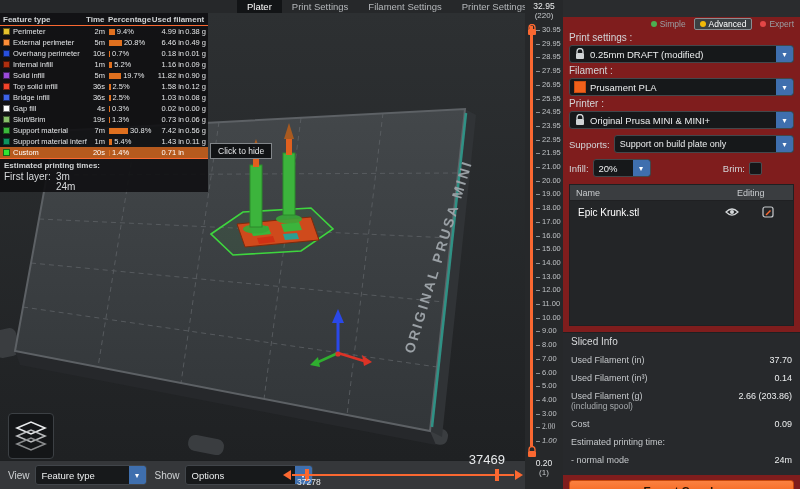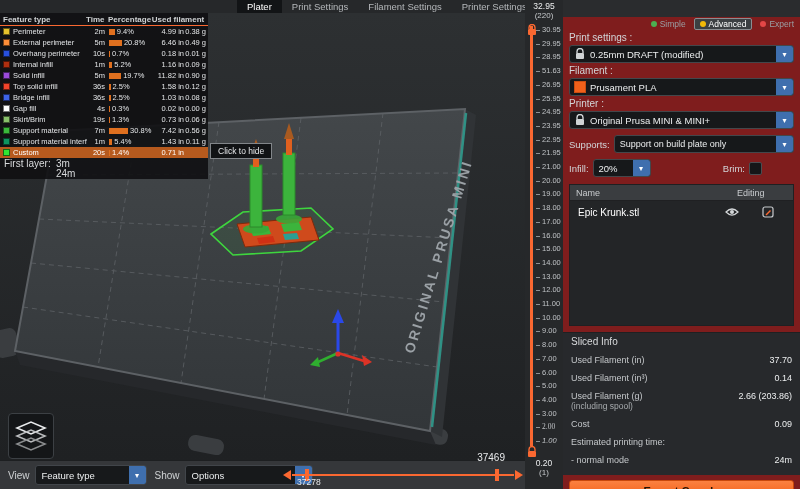--- a/index.html
+++ b/index.html
@@ -45,21 +45,21 @@
   .bottombar{position:absolute;left:0;top:460px;width:525px;height:29px;background:#35373a;border-top:1px solid #1d1f21;display:flex;align-items:center;overflow:visible}
   .bb-label{font-size:10px;color:#cfd2d4;margin-left:8px}
   .bb-select{display:flex;height:20px;background:#17191b;border:1px solid #41454a;border-radius:3px;margin-left:5px;align-items:center;overflow:hidden}
   .bb-select .txt{flex:1;padding:0 6px;font-size:9.5px;color:#eceeef;white-space:nowrap}
   .arrbtn{width:17px;height:100%;background:#3f6fae;display:flex;align-items:center;justify-content:center;color:#fff;font-size:8px;flex:none}
   .hslider{position:absolute;left:283px;top:0;width:240px;height:29px}
   .hs-line{position:absolute;left:9px;right:9px;top:13px;height:2px;background:#FA6831}
   .hs-left{position:absolute;left:0;top:9px;width:0;height:0;border-top:5px solid transparent;border-bottom:5px solid transparent;border-right:8px solid #FA6831}
   .hs-right{position:absolute;right:0;top:9px;width:0;height:0;border-top:5px solid transparent;border-bottom:5px solid transparent;border-left:8px solid #FA6831}
   .hs-handle{position:absolute;top:8px;width:4px;height:12px;background:#FA6831}
-  .hs-max{position:absolute;right:18px;top:-9px;font-size:10px;color:#e8eaec}
+  .hs-max{position:absolute;right:18px;top:-9px;font-size:13px;color:#e8eaec}
   .hs-val{position:absolute;left:14px;top:16px;font-size:8.5px;color:#e8eaec}
 
   
   .layercol{position:absolute;left:525px;top:0;width:38px;height:489px;background:#26282a}
   .lc-top1{position:absolute;top:1px;width:100%;text-align:center;font-size:8.5px;color:#eceeef}
   .lc-top2{position:absolute;top:11px;width:100%;text-align:center;font-size:8px;color:#c6c9cc}
   .lc-rail{position:absolute;left:5px;top:26px;width:3px;height:420px;background:#FA6831}
   .lc-lock{position:absolute;left:1px;width:12px;height:12px}
   .lc-ruler{position:absolute;left:0;top:0;width:100%;height:100%}
   .tickline{position:absolute;left:11px;width:4px;height:1px;background:#8d9194}
@@ -299,20 +299,21 @@
             <span class="fname">Custom</span>
             <span class="ftime">20s</span>
             <span class="fpct">
               <i class="bar" style="width: 1px;"></i>
               <span>1.4%</span>
             </span>
             <span class="flen">0.71 in</span>
             <span class="fwt"></span>
           </div>
         </div>
+      <div class="lg-est-title">Estimated printing times:</div>
       <div class="lg-est-row">
         <span class="le-label">First layer:</span>
         <span class="le-val">3m</span>
       </div>
       <div class="lg-est-row">
         <span class="le-label"></span>
         <span class="le-val">24m</span>
       </div>
     </div>
     <div class="tooltip">Click to hide</div>
@@ -359,21 +360,21 @@
         </svg>
     </div>
     <div class="lc-ruler">
         <div class="tickline" style="top: 30px;"></div>
         <div class="ticklabel" style="top: 26px;">30.95</div>
         <div class="tickline" style="top: 43.7px;"></div>
         <div class="ticklabel" style="top: 39.7px;">29.95</div>
         <div class="tickline" style="top: 57.4px;"></div>
         <div class="ticklabel" style="top: 53.4px;">28.95</div>
         <div class="tickline" style="top: 71.1px;"></div>
-        <div class="ticklabel" style="top: 67.1px;">51.63</div>
+        <div class="ticklabel" style="top: 67.1px;">27.95</div>
         <div class="tickline" style="top: 84.8px;"></div>
         <div class="ticklabel" style="top: 80.8px;">26.95</div>
         <div class="tickline" style="top: 98.5px;"></div>
         <div class="ticklabel" style="top: 94.5px;">25.95</div>
         <div class="tickline" style="top: 112.2px;"></div>
         <div class="ticklabel" style="top: 108.2px;">24.95</div>
         <div class="tickline" style="top: 125.9px;"></div>
         <div class="ticklabel" style="top: 121.9px;">23.95</div>
         <div class="tickline" style="top: 139.6px;"></div>
         <div class="ticklabel" style="top: 135.6px;">22.95</div>

